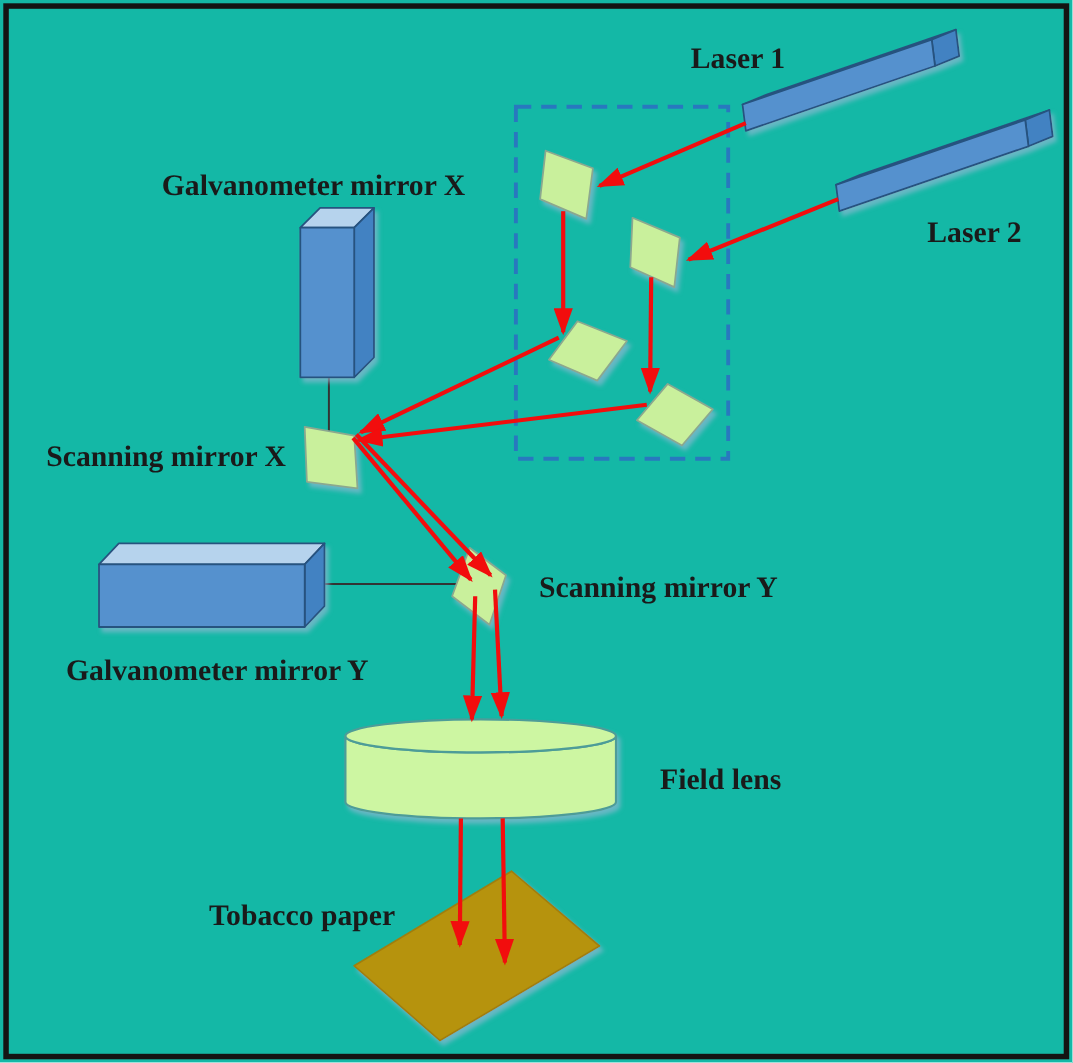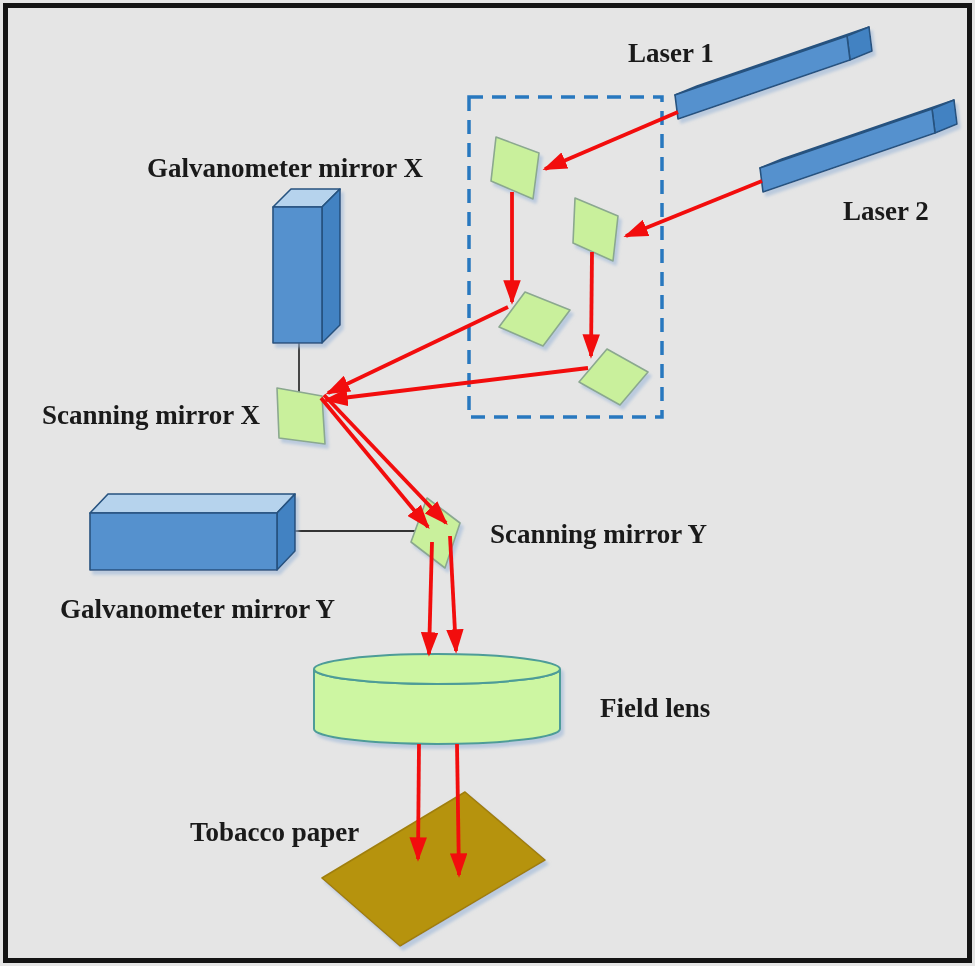--- a/index.html
+++ b/index.html
@@ -5,21 +5,21 @@
   html, body {
     margin: 0;
     padding: 0;
     background: #ffffff;
     font-family: "Liberation Serif", "DejaVu Serif", serif;
   }
   .figure-wrap {
     position: relative;
     width: 975px;
     height: 966px;
-    background: #e5e5e5;
+    background: #14b8a6;
     overflow: hidden;
     text-decoration: underline;
   }
   svg { display: block; }
 
   .frame {
     fill: none;
     stroke: var(--frame, #141414);
     stroke-width: 5;
   }

